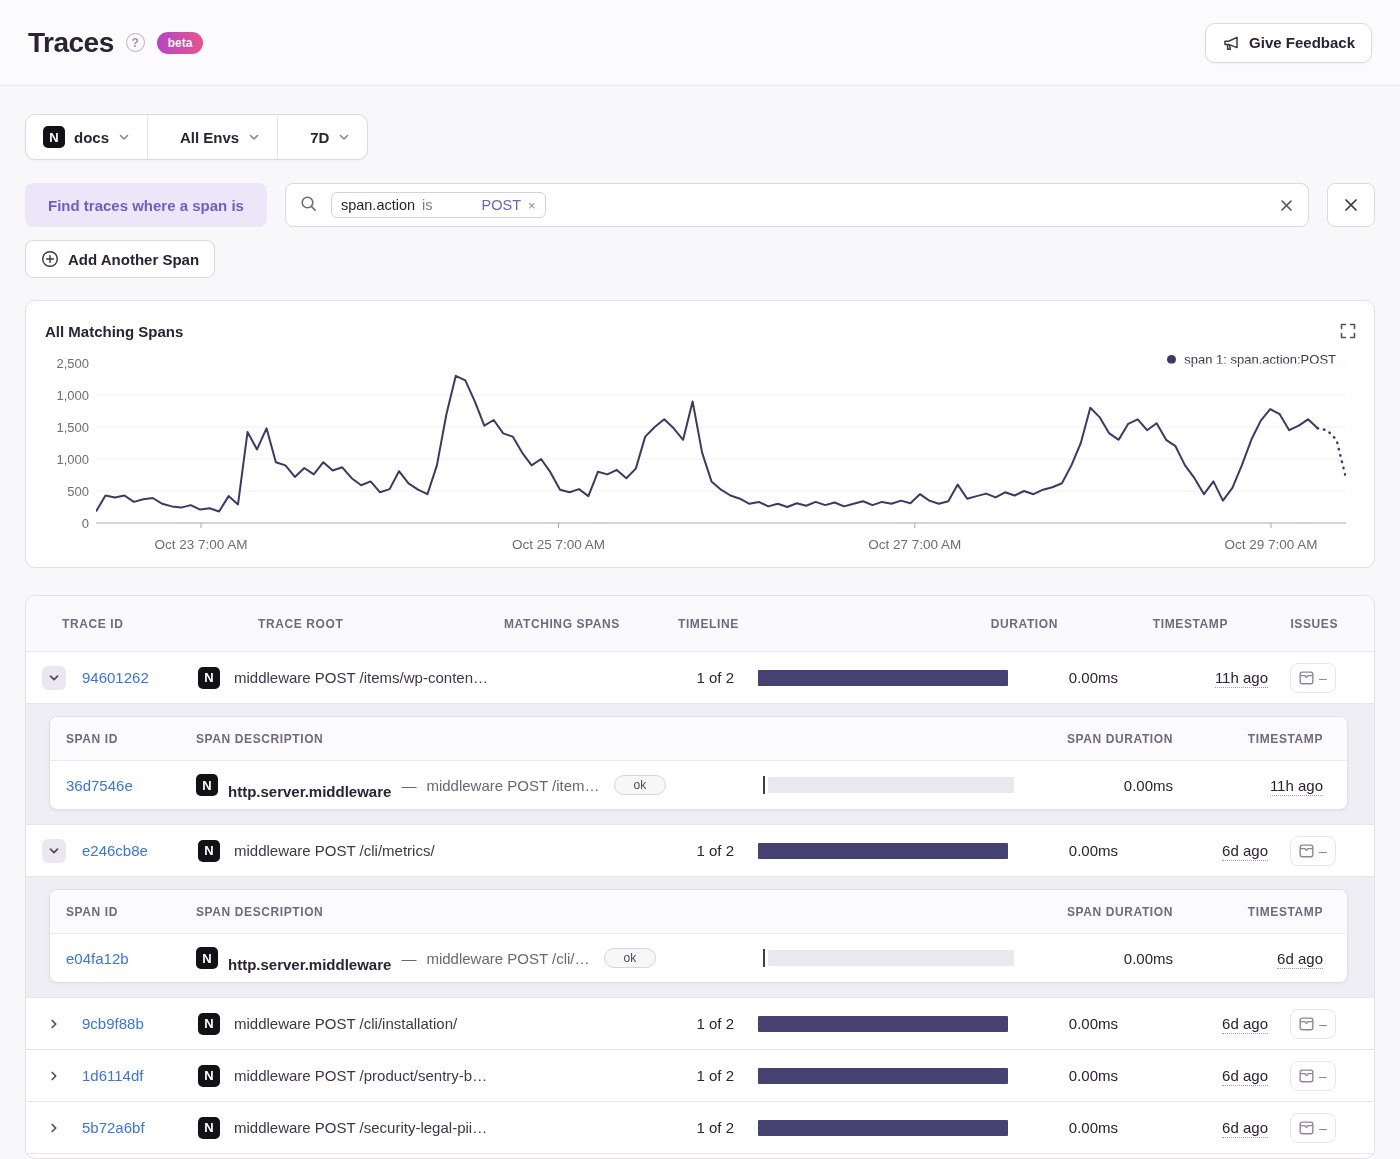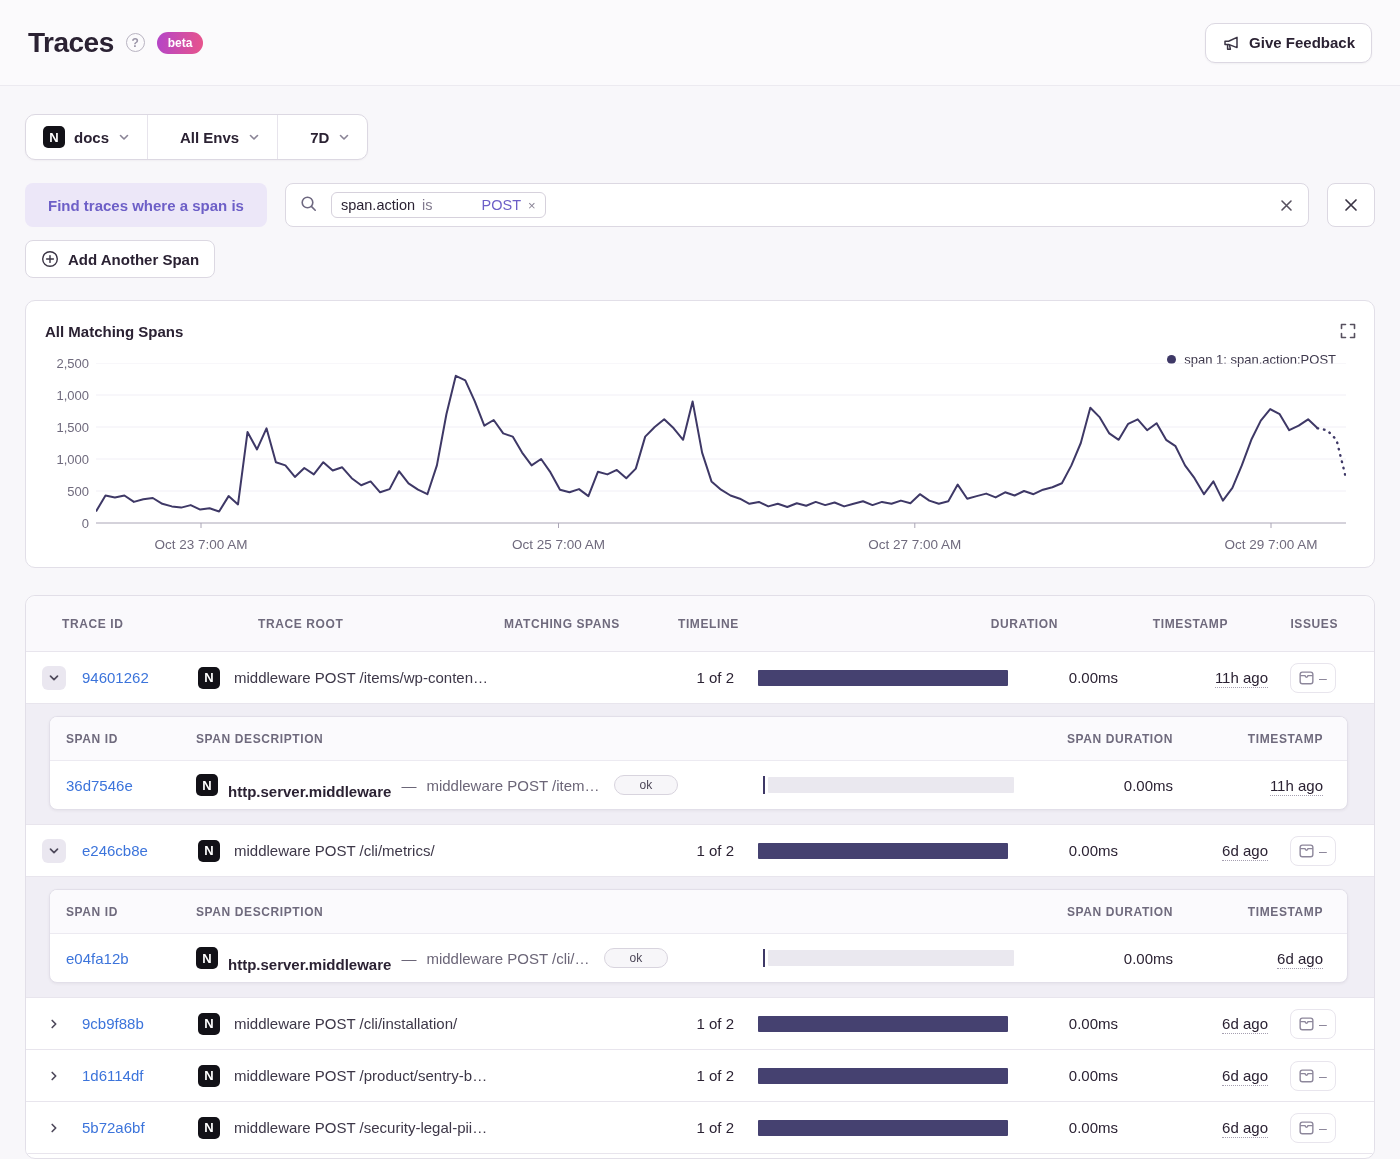--- a/index.html
+++ b/index.html
@@ -91,21 +91,21 @@
   .span-wrap{background:#f0eef5;border-bottom:1px solid var(--border-light);padding:12px 26px 14px 23px;}
   .span-panel{background:#fff;border:1px solid #e2dfe9;border-radius:8px;overflow:hidden;
     box-shadow:0 1px 3px rgba(43,34,51,.06);}
   .sgrid{display:grid;grid-template-columns:16px 130px 1fr 260px 150px 150px 24px;align-items:center;}
   .shead{height:44px;background:#fbfafd;border-bottom:1px solid #eceaf1;}
   .sbody{height:48px;}
   .desc{display:flex;align-items:center;gap:10px;overflow:hidden;white-space:nowrap;}
   .desc b{font-weight:700;margin-top:12px;}
   .dim{color:var(--txt-dim);}
   .ok-pill{border:1px solid #d8d4de;background:#f7f6f9;color:#4d4758;font-size:12px;
-    border-radius:20px;padding:2px 25px;margin-left:4px;}
+    border-radius:20px;padding:2px 19px;margin-left:4px;}
   .stl{display:flex;align-items:center;gap:3px;}
   .stl .tick{width:2px;height:18px;background:var(--line-navy);}
   .sbar{width:246px;height:16px;background:#eae8ef;border-radius:1px;}
 </style>
 </head>
 <body>
 
 <div class="page-head">
   <h1 class="page-title">Traces</h1>
   <span class="help-icon">?</span>

